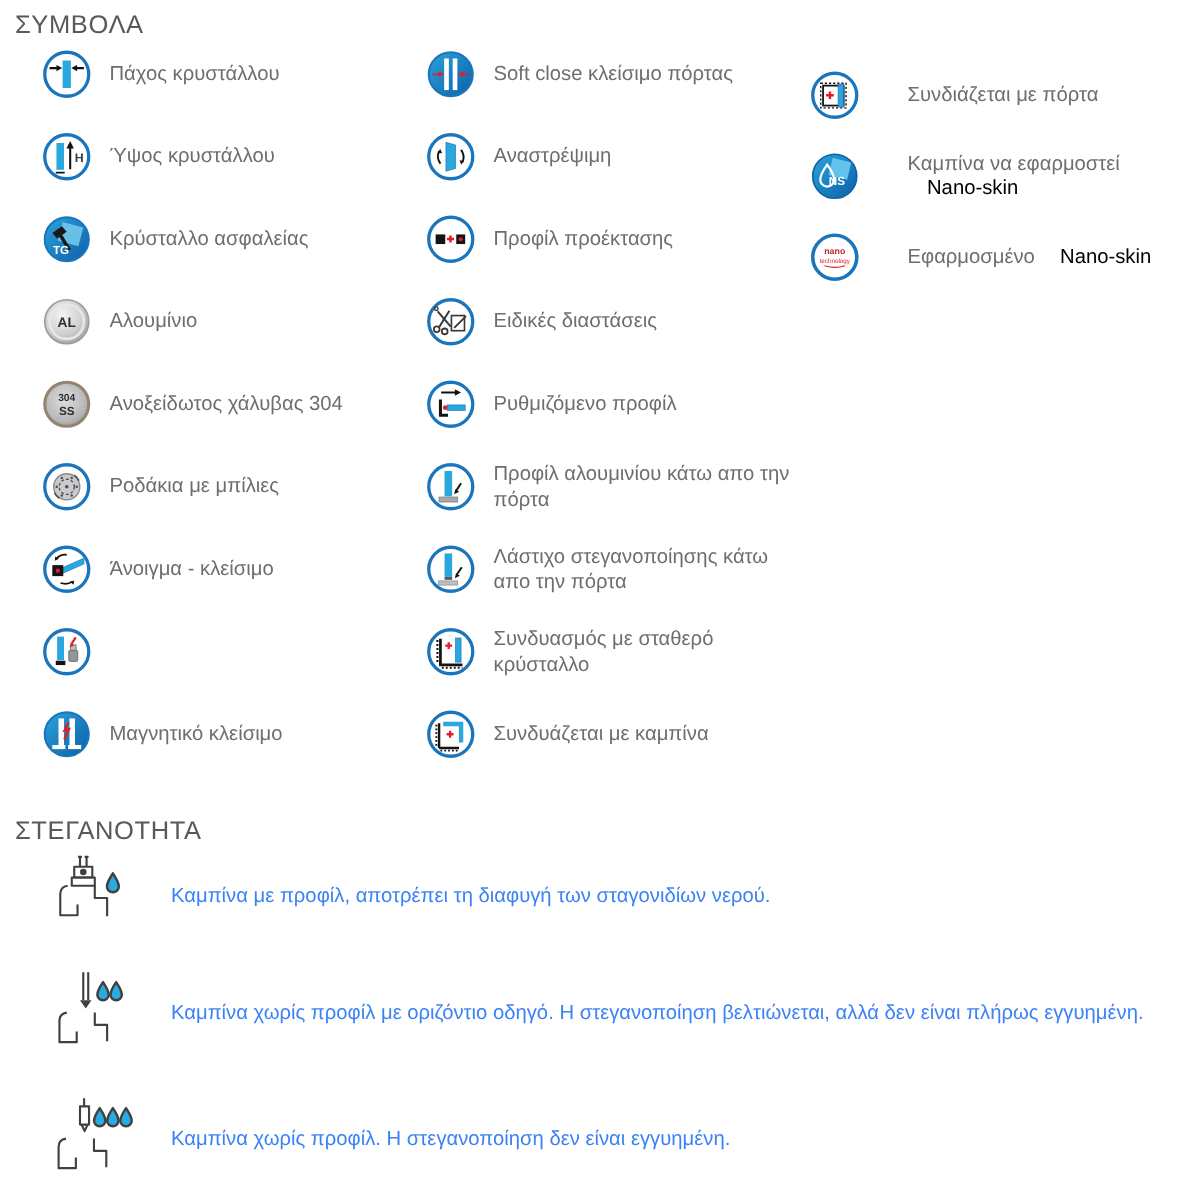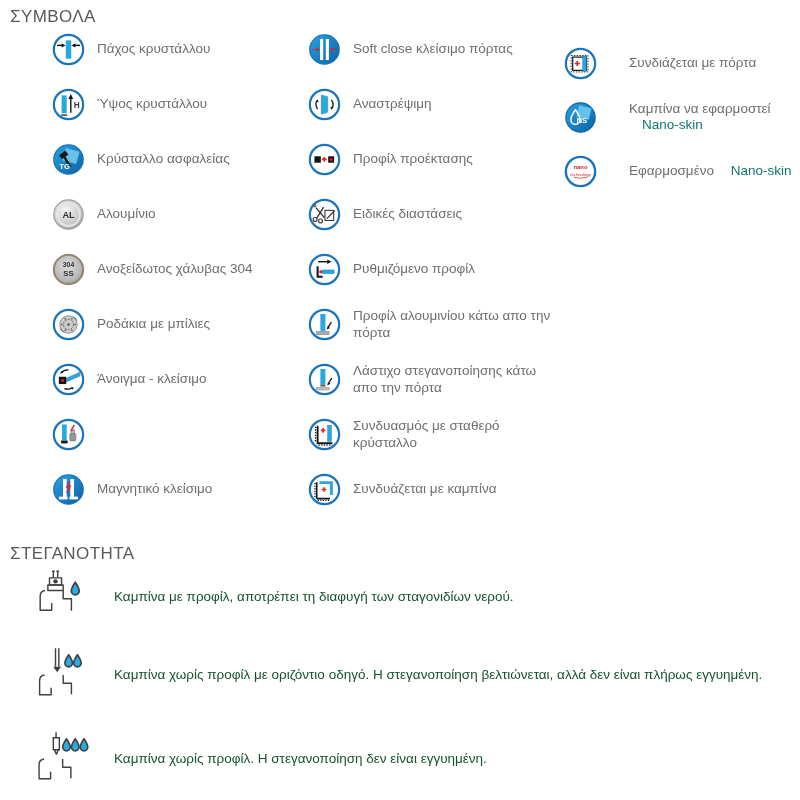--- a/index.html
+++ b/index.html
@@ -5,36 +5,36 @@
   html,body{margin:0;padding:0;}
   body{
     width:800px;height:800px;position:relative;background:#ffffff;
     font-family:"Liberation Sans","DejaVu Sans",sans-serif;overflow:hidden;
   }
   .section-title{
     position:absolute;color:#58595b;font-size:17px;letter-spacing:.4px;
   }
   #symbols-title{left:10px;top:7px;text-align:right;}
   #sealing-title{left:10px;top:544px;}
-  .col{position:absolute;margin-left:24px;}
+  .col{position:absolute;}
   #col1{left:28px;top:22px;width:258px;}
   #col2{left:284px;top:22px;width:256px;}
   #col3{left:540px;top:36px;width:258px;}
   .sym-row{display:flex;align-items:center;height:55px;gap:12px;}
   #col3 .sym-row{height:54px;gap:32px;}
   .ic{width:33px;height:33px;flex:none;}
   .lbl{color:#6d6e71;font-size:13.5px;line-height:1.2;}
-  .hl{color:#0f766e;padding-left:13px;}
+  .hl{color:#000000;padding-left:13px;}
   .ic text{font-family:"Liberation Sans","DejaVu Sans",sans-serif;}
   .seal-row{position:absolute;left:30px;display:flex;align-items:center;gap:22px;width:760px;}
   #seal-row-0{top:568px;}
   #seal-row-1{top:646px;}
   #seal-row-2{top:730px;}
   .seal-ic{width:62px;height:57px;flex:none;}
-  .desc{color:#14532d;font-size:13.5px;}
+  .desc{color:#3b82f6;font-size:13.5px;}
 </style>
 </head>
 <body>
 
 <svg width="0" height="0" style="position:absolute" aria-hidden="true">
   <defs>
     <linearGradient id="gb" x1="0" y1="0" x2="1" y2="1">
       <stop offset="0" stop-color="#2ba4de"></stop>
         <stop offset="1" stop-color="#0d5fa6"></stop>
     </linearGradient>

